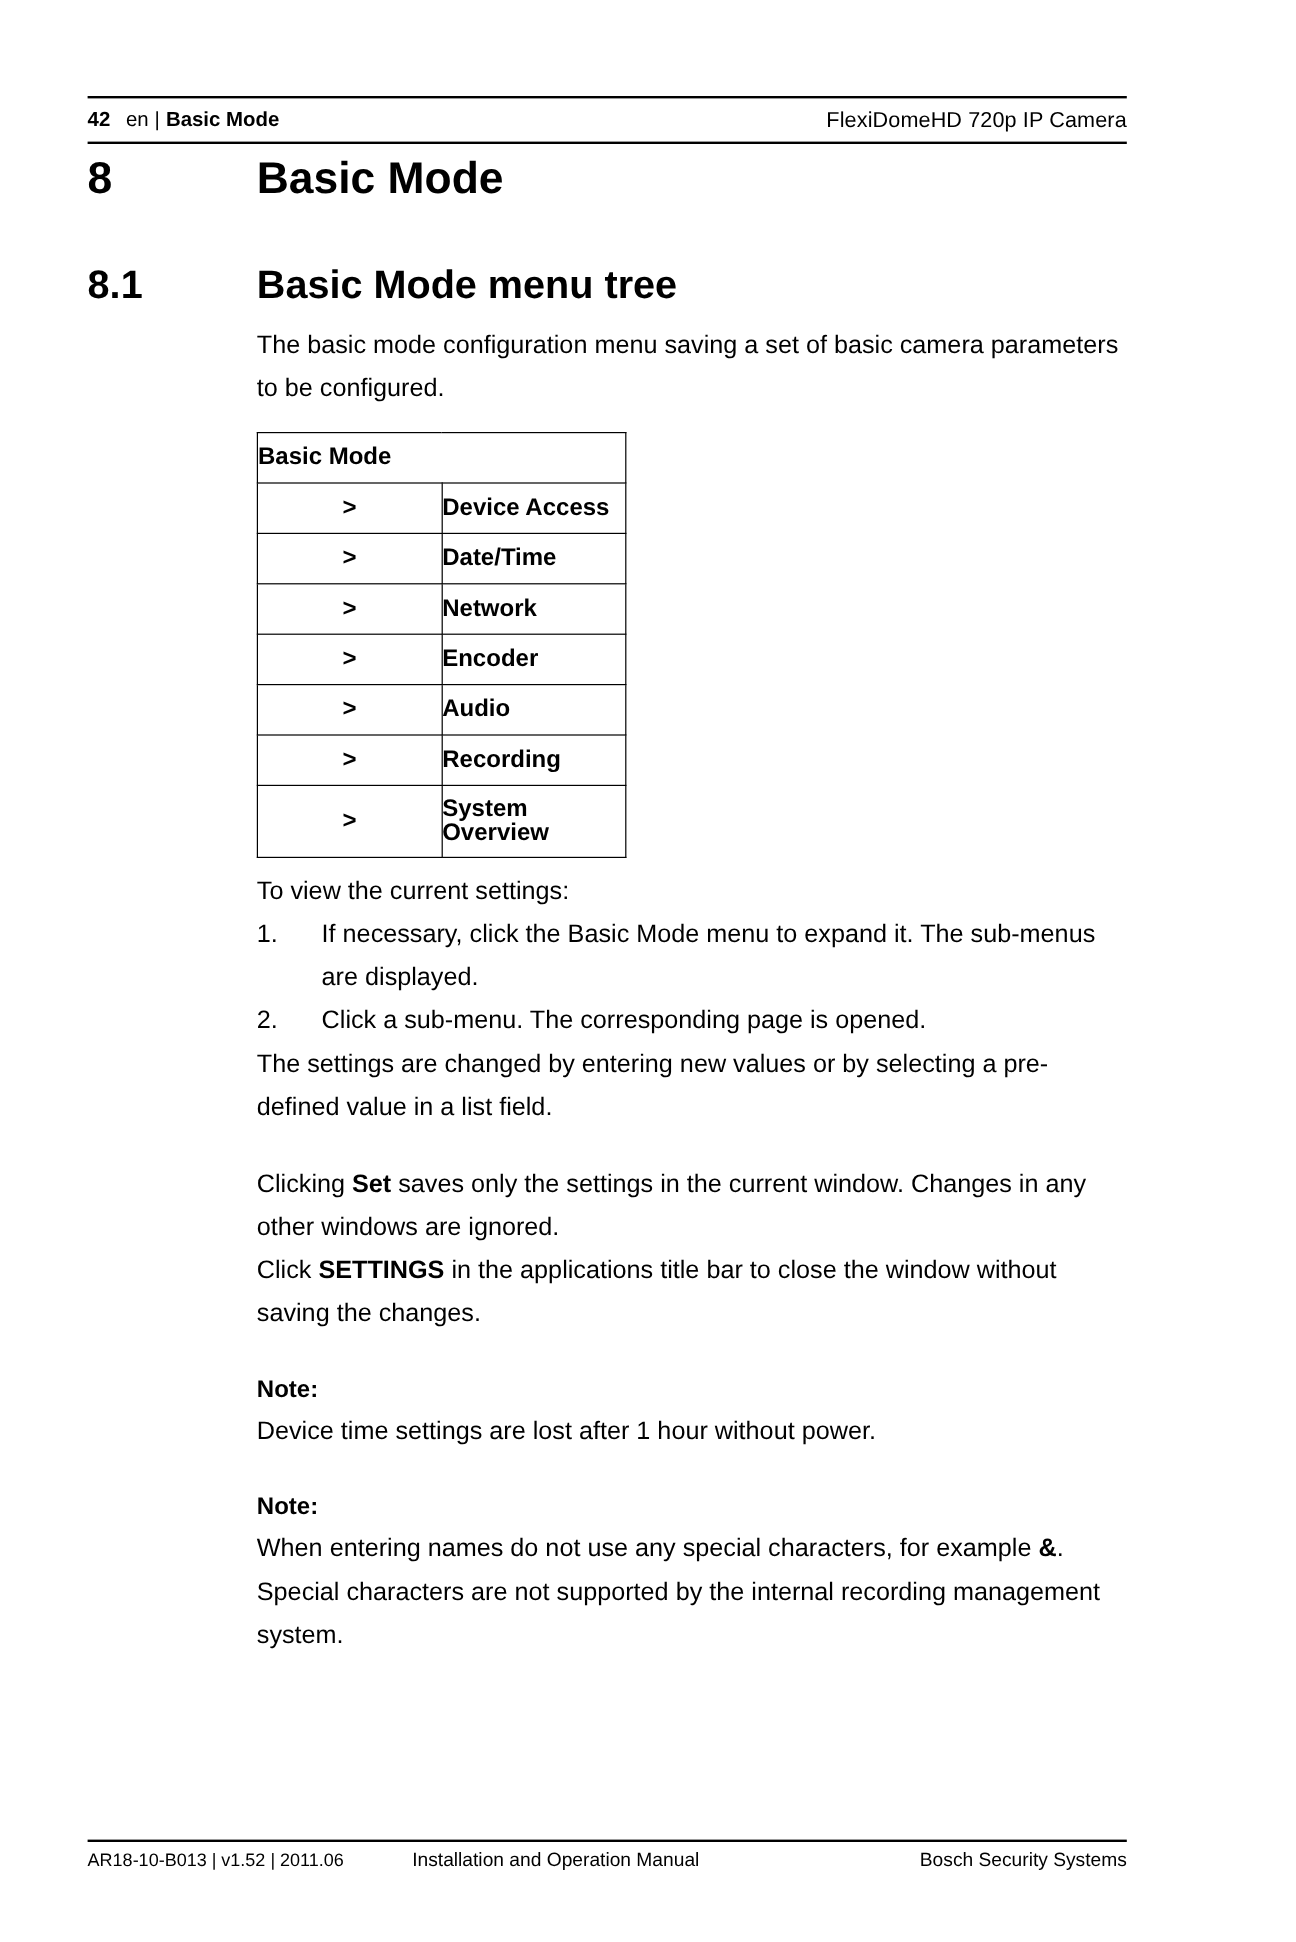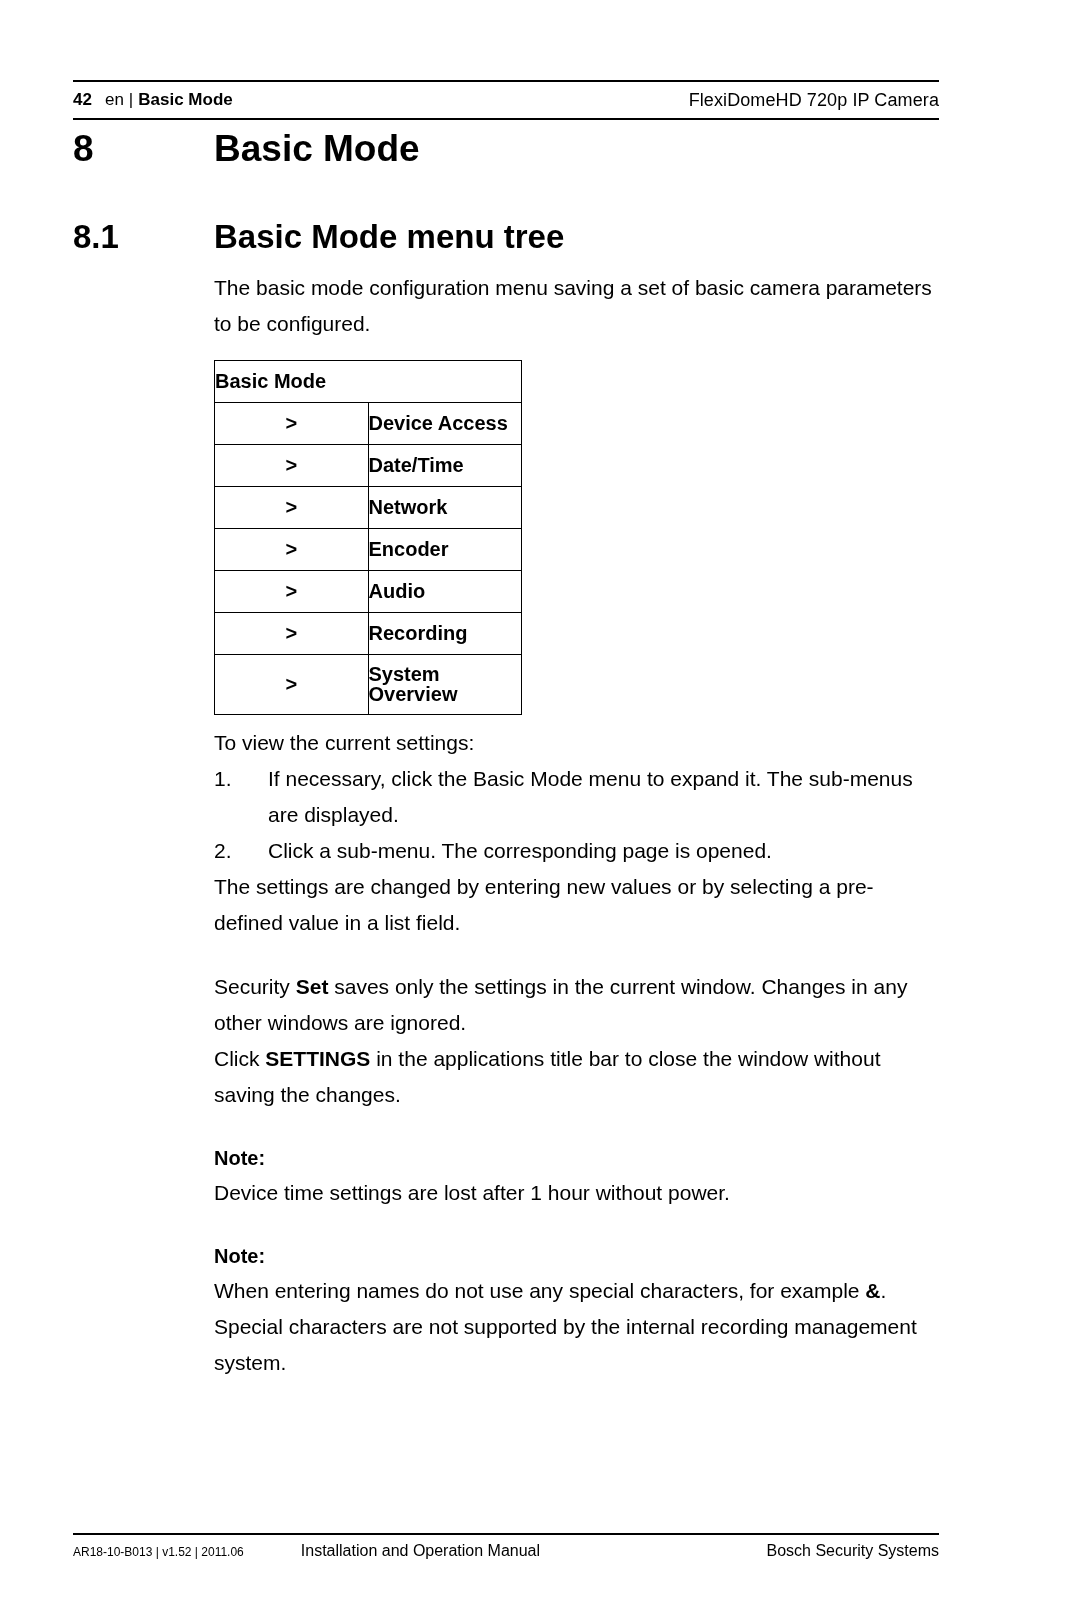--- a/index.html
+++ b/index.html
@@ -149,21 +149,21 @@
     position: absolute;
     top: 1533px;
     left: 0;
     width: 866px;
     border-top: 2.5px solid #000;
     padding-top: 7px;
     display: flex;
     align-items: baseline;
   }
   .footer-left {
-    font-size: 12px;
+    font-size: 15px;
     white-space: nowrap;
     flex: 0 0 auto;
   }
   .footer-center {
     font-size: 16px;
     white-space: nowrap;
     margin-left: 57px;
     flex: 0 0 auto;
   }
   .footer-right {
@@ -251,21 +251,21 @@
         <span>Click a sub-menu. The corresponding page is opened.</span>
       </li>
     </ol>
 
     <p class="body">The settings are changed by entering new values or by selecting a pre-defined value in a list field.</p>
 
     <div class="spacer-md"></div>
 
 
 
-    <p class="body"><span>Security </span><b>Set</b><span> saves only the settings in the current window. Changes in any other windows are ignored.</span></p>
+    <p class="body"><span>Clicking </span><b>Set</b><span> saves only the settings in the current window. Changes in any other windows are ignored.</span></p>
 
     <p class="body"><span>Click </span><b>SETTINGS</b><span> in the applications title bar to close the window without saving the changes.</span></p>
 
     <div class="spacer-md"></div>
 
     <h4 class="subhead">Note:</h4>
     <p class="body">Device time settings are lost after 1 hour without power.</p>
 
     <div class="spacer-md"></div>
 

